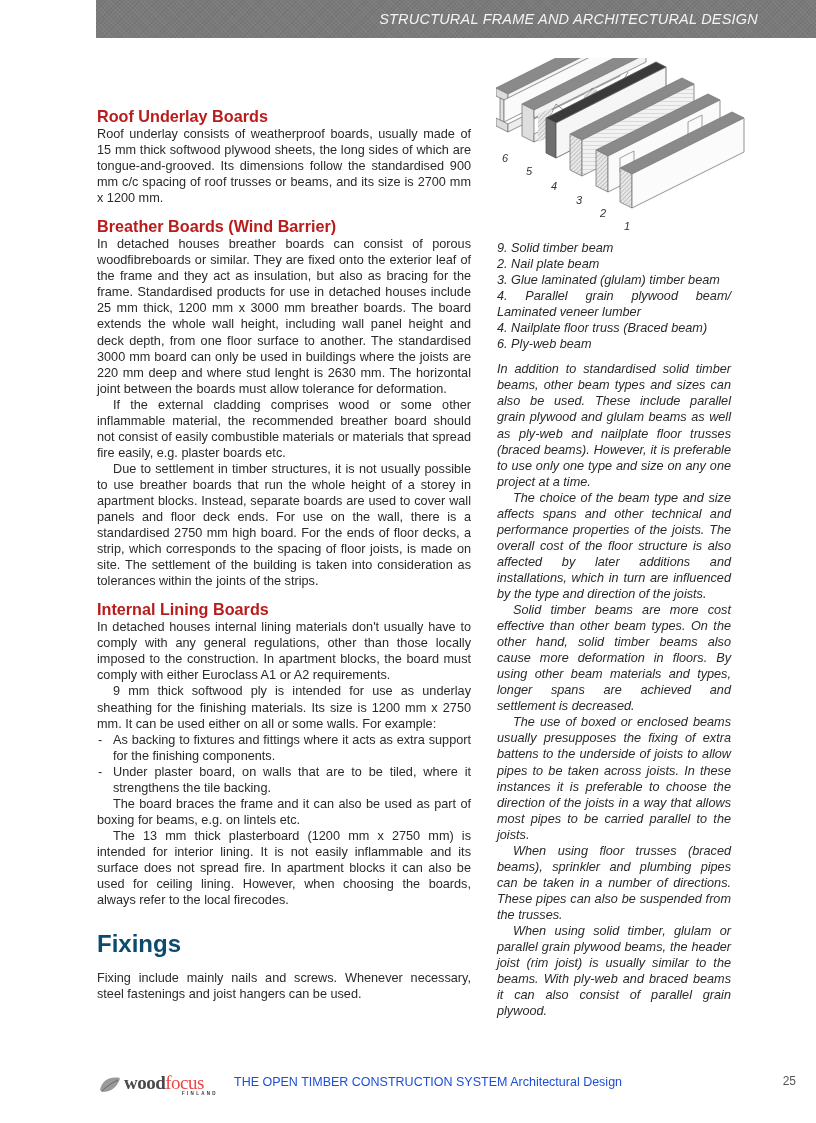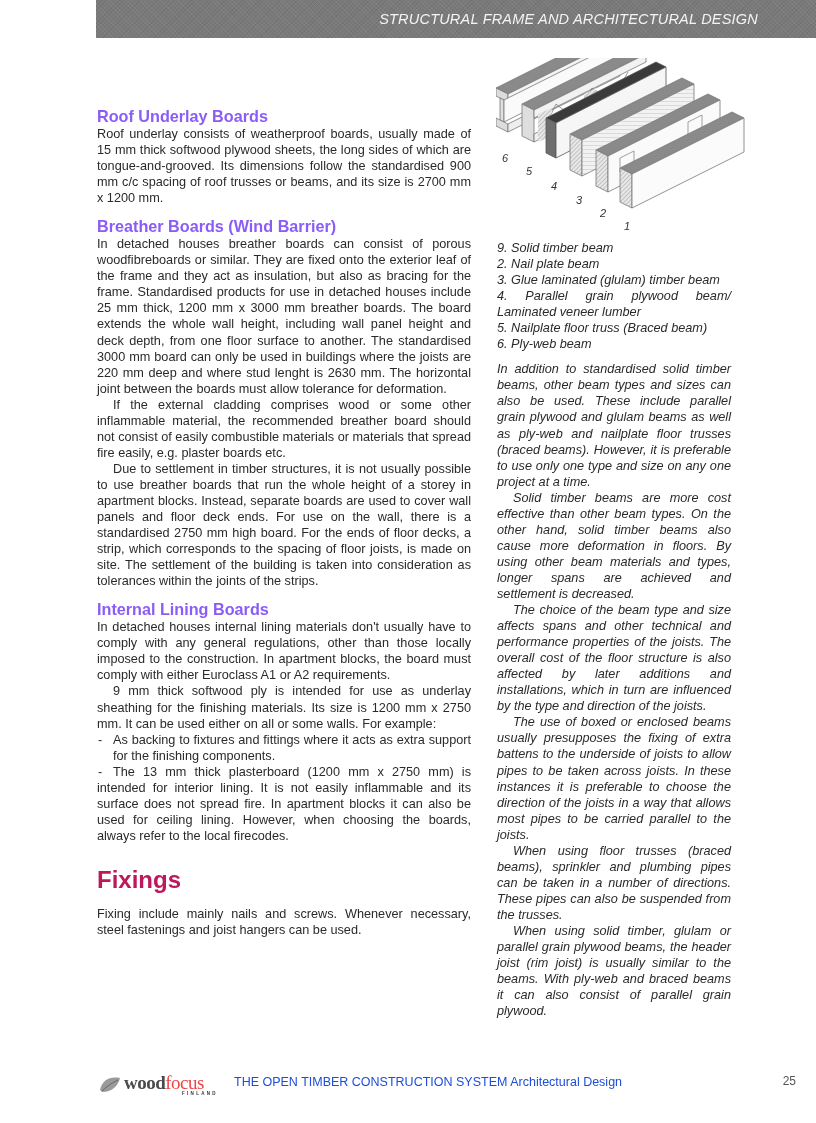--- a/index.html
+++ b/index.html
@@ -23,24 +23,24 @@
   .col-left {
     position: absolute; left: 97px; top: 107px; width: 374px;
     font-size: 12.7px; line-height: 16.05px; text-align: justify;
   }
   .col-right {
     position: absolute; left: 497px; top: 240px; width: 234px;
     font-size: 12.7px; line-height: 16.05px; text-align: justify;
     font-style: italic;
   }
   h2.sub {
-    font-size: 16.2px; font-weight: bold; margin: 0; line-height: 19px; color: #8b5cf6;
+    font-size: 16.2px; font-weight: bold; margin: 0; line-height: 19px; color: #b91c1c;
   }
   h1.section {
-    font-size: 24px; font-weight: bold; margin: 0; line-height: 28px; color: #be185d;
+    font-size: 24px; font-weight: bold; margin: 0; line-height: 28px; color: #0c4a6e;
   }
   p { margin: 0; }
   .indent { text-indent: 16px; }
   .gap-s { height: 11px; }
   .gap-m { height: 22px; }
   .gap-fix { height: 12px; }
   .bullet { position: relative; padding-left: 16px; }
   .bullet .dash { position: absolute; left: 1px; top: 0; }
   .fig-cap p { text-align: left; }
   .fig-cap .justify { text-align: justify; }
@@ -95,21 +95,23 @@
 
   <h2 class="sub">Internal Lining Boards</h2>
   <p>In detached houses internal lining materials don't usually have to comply with any general regulations, other than those locally imposed to the construction. In apartment blocks, the board must comply with either Euroclass A1 or A2 requirements.</p>
   <p class="indent">9 mm thick softwood ply is intended for use as underlay sheathing for the finishing materials. Its size is 1200 mm x 2750 mm. It can be used either on all or some walls. For example:</p>
   <div class="bullet">
     <span class="dash">-</span>
     <span>As backing to fixtures and fittings where it acts as extra support for the finishing components.</span>
   </div>
   <div class="bullet">
     <span class="dash">-</span>
-  </div>
+    <span>Under plaster board, on walls that are to be tiled, where it strengthens the tile backing.</span>
+  </div>
+  <p class="indent">The board braces the frame and it can also be used as part of boxing for beams, e.g. on lintels etc.</p>
   <p class="indent">The 13 mm thick plasterboard (1200 mm x 2750 mm) is intended for interior lining. It is not easily inflammable and its surface does not spread fire. In apartment blocks it can also be used for ceiling lining. However, when choosing the boards, always refer to the local firecodes.</p>
   <div class="gap-m"></div>
 
   <h1 class="section">Fixings</h1>
   <div class="gap-fix"></div>
   <p>Fixing include mainly nails and screws. Whenever necessary, steel fastenings and joist hangers can be used.</p>
 </div>
 
 <div class="figure">
   <svg viewBox="0 0 280 180">
@@ -181,27 +183,27 @@
   <span class="fig-num" style="left:104px; top:149px;">2</span>
   <span class="fig-num" style="left:128px; top:162px;">1</span>
 </div>
 
 <div class="col-right">
   <div class="fig-cap">
     <p>9. Solid timber beam</p>
     <p>2. Nail plate beam</p>
     <p class="justify">3. Glue laminated (glulam) timber beam</p>
     <p class="justify">4. Parallel grain plywood beam/ Laminated veneer lumber</p>
-    <p>5. Nailplate floor truss (Braced beam)</p>
+    <p>4. Nailplate floor truss (Braced beam)</p>
     <p>6. Ply-web beam</p>
   </div>
   <div class="fig-gap"></div>
   <p>In addition to standardised solid timber beams, other beam types and sizes can also be used. These include parallel grain plywood and glulam beams as well as ply-web and nailplate floor trusses (braced beams). However, it is preferable to use only one type and size on any one project at a time.</p>
+  <p class="indent">The choice of the beam type and size affects spans and other technical and performance properties of the joists. The overall cost of the floor structure is also affected by later additions and installations, which in turn are influenced by the type and direction of the joists.</p>
   <p class="indent">Solid timber beams are more cost effective than other beam types. On the other hand, solid timber beams also cause more deformation in floors. By using other beam materials and types, longer spans are achieved and settlement is decreased.</p>
-  <p class="indent">The choice of the beam type and size affects spans and other technical and performance properties of the joists. The overall cost of the floor structure is also affected by later additions and installations, which in turn are influenced by the type and direction of the joists.</p>
   <p class="indent">The use of boxed or enclosed beams usually presupposes the fixing of extra battens to the underside of joists to allow pipes to be taken across joists. In these instances it is preferable to choose the direction of the joists in a way that allows most pipes to be carried parallel to the joists.</p>
   <p class="indent">When using floor trusses (braced beams), sprinkler and plumbing pipes can be taken in a number of directions. These pipes can also be suspended from the trusses.</p>
   <p class="indent">When using solid timber, glulam or parallel grain plywood beams, the header joist (rim joist) is usually similar to the beams. With ply-web and braced beams it can also consist of parallel grain plywood.</p>
 </div>
 
 <div class="footer">
   <div class="logo">
     <svg width="26" height="22" viewBox="0 0 26 22" style="position:absolute;left:0;top:2px;">
       <path d="M2,16 C4,6 12,2 22,4 C20,12 14,18 4,18 Z" fill="#9a9a9a"></path>
       <path d="M4,17 C9,12 14,9 20,6" stroke="#666" stroke-width="1" fill="none"></path>

